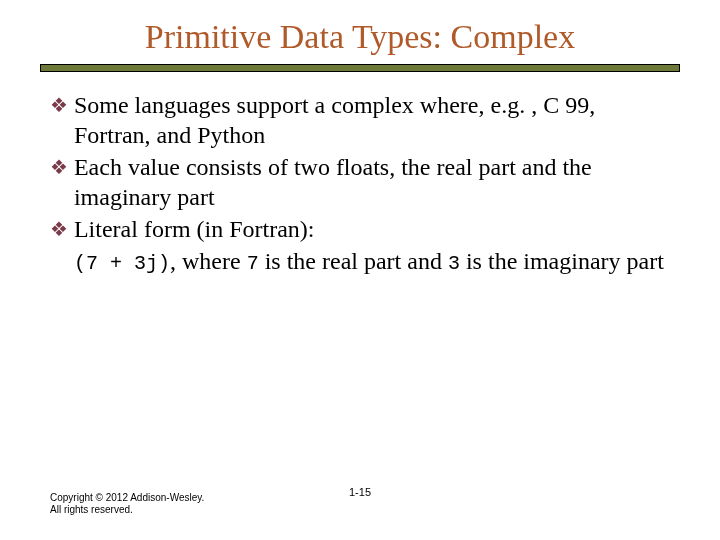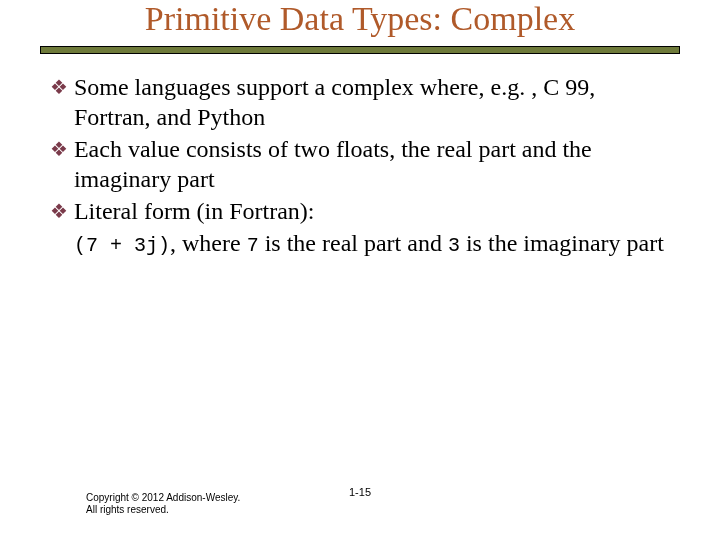--- a/index.html
+++ b/index.html
@@ -16,20 +16,21 @@
   .slide {
     width: 720px;
     height: 540px;
     position: relative;
     box-sizing: border-box;
   }
   .title {
     font-size: 34px;
     color: #b05a2a;
     text-align: center;
+    padding-top: 18px;
     padding-bottom: 8px;
     font-weight: normal;
   }
   .rule-wrap {
     margin: 0 40px 0 40px;
     border: 1px solid #000;
     height: 8px;
     box-sizing: border-box;
     background: linear-gradient(to bottom, #6e7a3a 0%, #6e7a3a 100%);
     padding: 0;
@@ -69,21 +70,20 @@
   }
   .footer-left {
     position: absolute;
     left: 50px;
     bottom: 24px;
     font-size: 10px;
     font-family: Arial, Helvetica, sans-serif;
     color: #000;
     line-height: 1.2;
     width: 160px;
-    margin-left: 36px;
   }
   .footer-center {
     position: absolute;
     left: 0;
     right: 0;
     bottom: 42px;
     text-align: center;
     font-size: 11px;
     font-family: Arial, Helvetica, sans-serif;
     color: #000;

